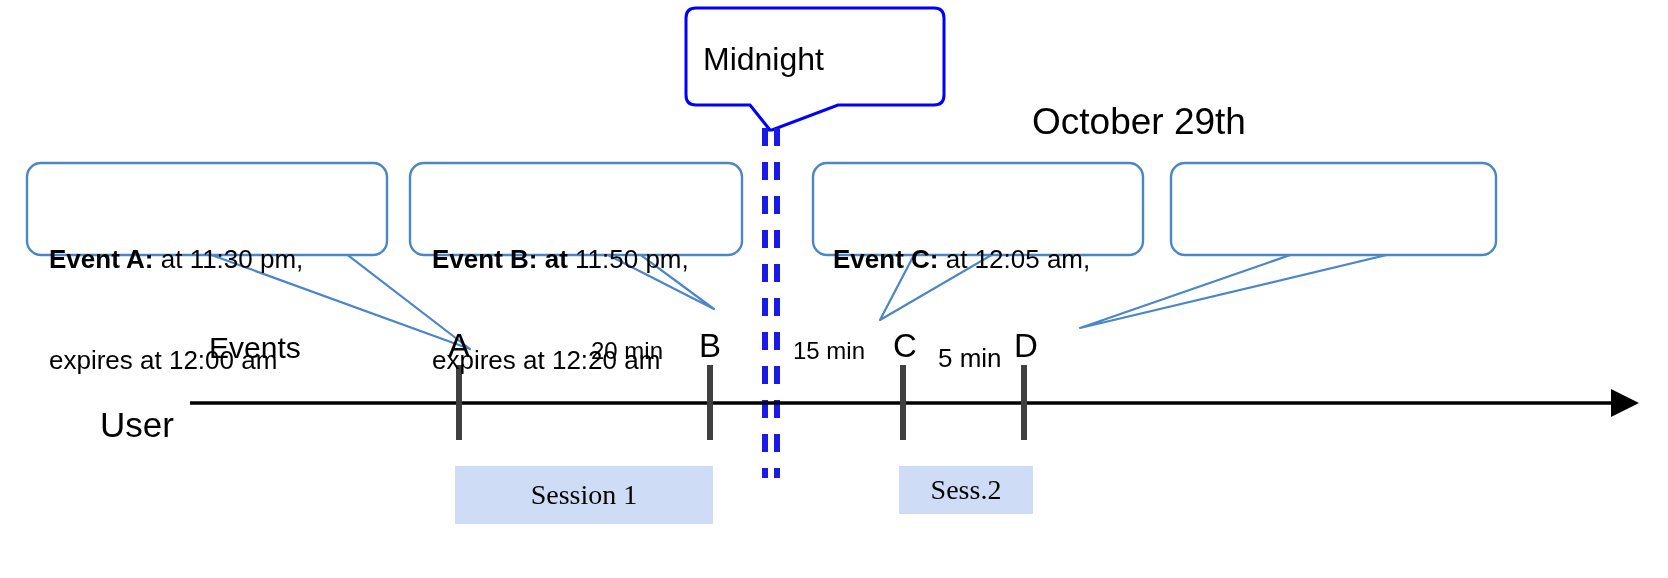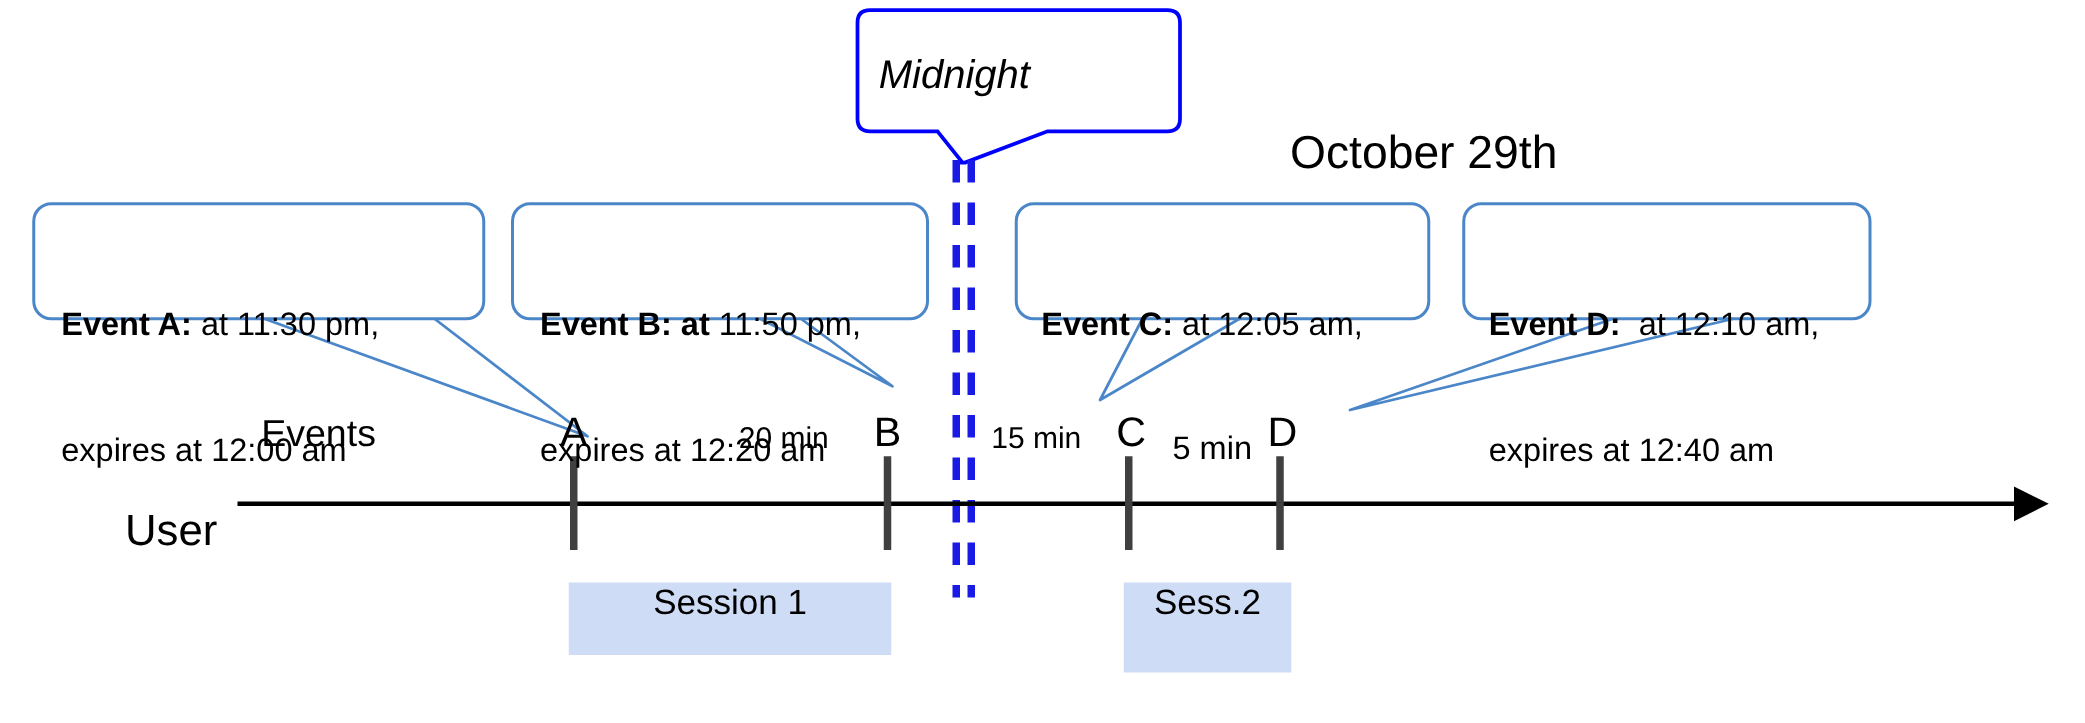--- a/index.html
+++ b/index.html
@@ -64,24 +64,25 @@
     font-size: 24px;
     color: #000;
   }
   .gap-label.small {
     font-size: 26px;
   }
   .session-box {
     position: absolute;
     background: #cfdcf5;
     display: flex;
-    align-items: flex-start;
+    align-items: center;
     justify-content: center;
     font-size: 28px;
     color: #000;
+    font-family: Liberation Serif, serif;
   }
 </style>
 </head>
 <body>
 
 <div id="stage">
 
   <svg id="svg-layer" viewBox="0 0 1668 578">
     <defs>
       <marker id="arrowEnd" markerWidth="12" markerHeight="12" refX="2" refY="4" orient="auto">
@@ -109,53 +110,49 @@
     <line x1="190" y1="403" x2="1618" y2="403" stroke="#000000" stroke-width="3.5" marker-end="url(#arrowEnd)"></line>
 
     <line x1="459" y1="365" x2="459" y2="440" stroke="#404040" stroke-width="6"></line>
     <line x1="710" y1="365" x2="710" y2="440" stroke="#404040" stroke-width="6"></line>
     <line x1="903" y1="365" x2="903" y2="440" stroke="#404040" stroke-width="6"></line>
     <line x1="1024" y1="365" x2="1024" y2="440" stroke="#404040" stroke-width="6"></line>
   </svg>
 
   <div class="txt day-label" style="left:1032px; top:100px;">October 29th</div>
 
-  <div class="txt midnight-text" style="left:703px; top:41px;font-style:italic;">Midnight</div>
+  <div class="txt midnight-text" style="left:703px; top:41px;">Midnight</div>
 
   <div class="txt callout-text" style="left:49px; top:175px; width:340px;">
     <div><b>Event A:</b><span> at 11:30 pm,</span></div>
     <div><span>expires at 12:00 am</span></div>
   </div>
 
   <div class="txt callout-text" style="left:432px; top:175px; width:310px;">
     <div><b>Event B: at</b><span> 11:50 pm,</span></div>
     <div><span>expires at 12:20 am</span></div>
   </div>
 
   <div class="txt callout-text" style="left:833px; top:175px; width:310px;">
     <div><b>Event C:</b><span> at 12:05 am,</span></div>
   </div>
 
-  <div class="txt callout-text" style="left:1191px; top:175px; width:305px;">
-    <div><b>Event D:</b><span>  at 12:10 am,</span></div>
-    <div><span>expires at 12:40 am</span></div>
-  </div>
 
   <div class="txt row-label" style="left:176px; top:330px;">Events</div>
   <div class="txt axis-name" style="left:100px; top:384px;margin-top:20px;">User</div>
 
   <div class="txt marker-label" style="left:448px; top:327px;">A</div>
   <div class="txt marker-label" style="left:699px; top:327px;">B</div>
   <div class="txt marker-label" style="left:893px; top:327px;">C</div>
   <div class="txt marker-label" style="left:1014px; top:327px;">D</div>
 
   <div class="txt gap-label" style="left:591px; top:337px;text-align:center;">20 min</div>
   <div class="txt gap-label" style="left:793px; top:337px;">15 min</div>
   <div class="txt gap-label small" style="left:938px; top:343px;">5 min</div>
 
   <div class="session-box" style="left:455px; top:466px; width:258px; height:58px;">
     <span>Session 1</span>
   </div>
-  <div class="session-box" style="left:899px; top:466px; width:134px; height:72px;">
+  <div class="session-box" style="left:899px; top:466px; width:134px; height:48px;">
     <span>Sess.2</span>
   </div>
 
 </div>
 
 </body></html>

